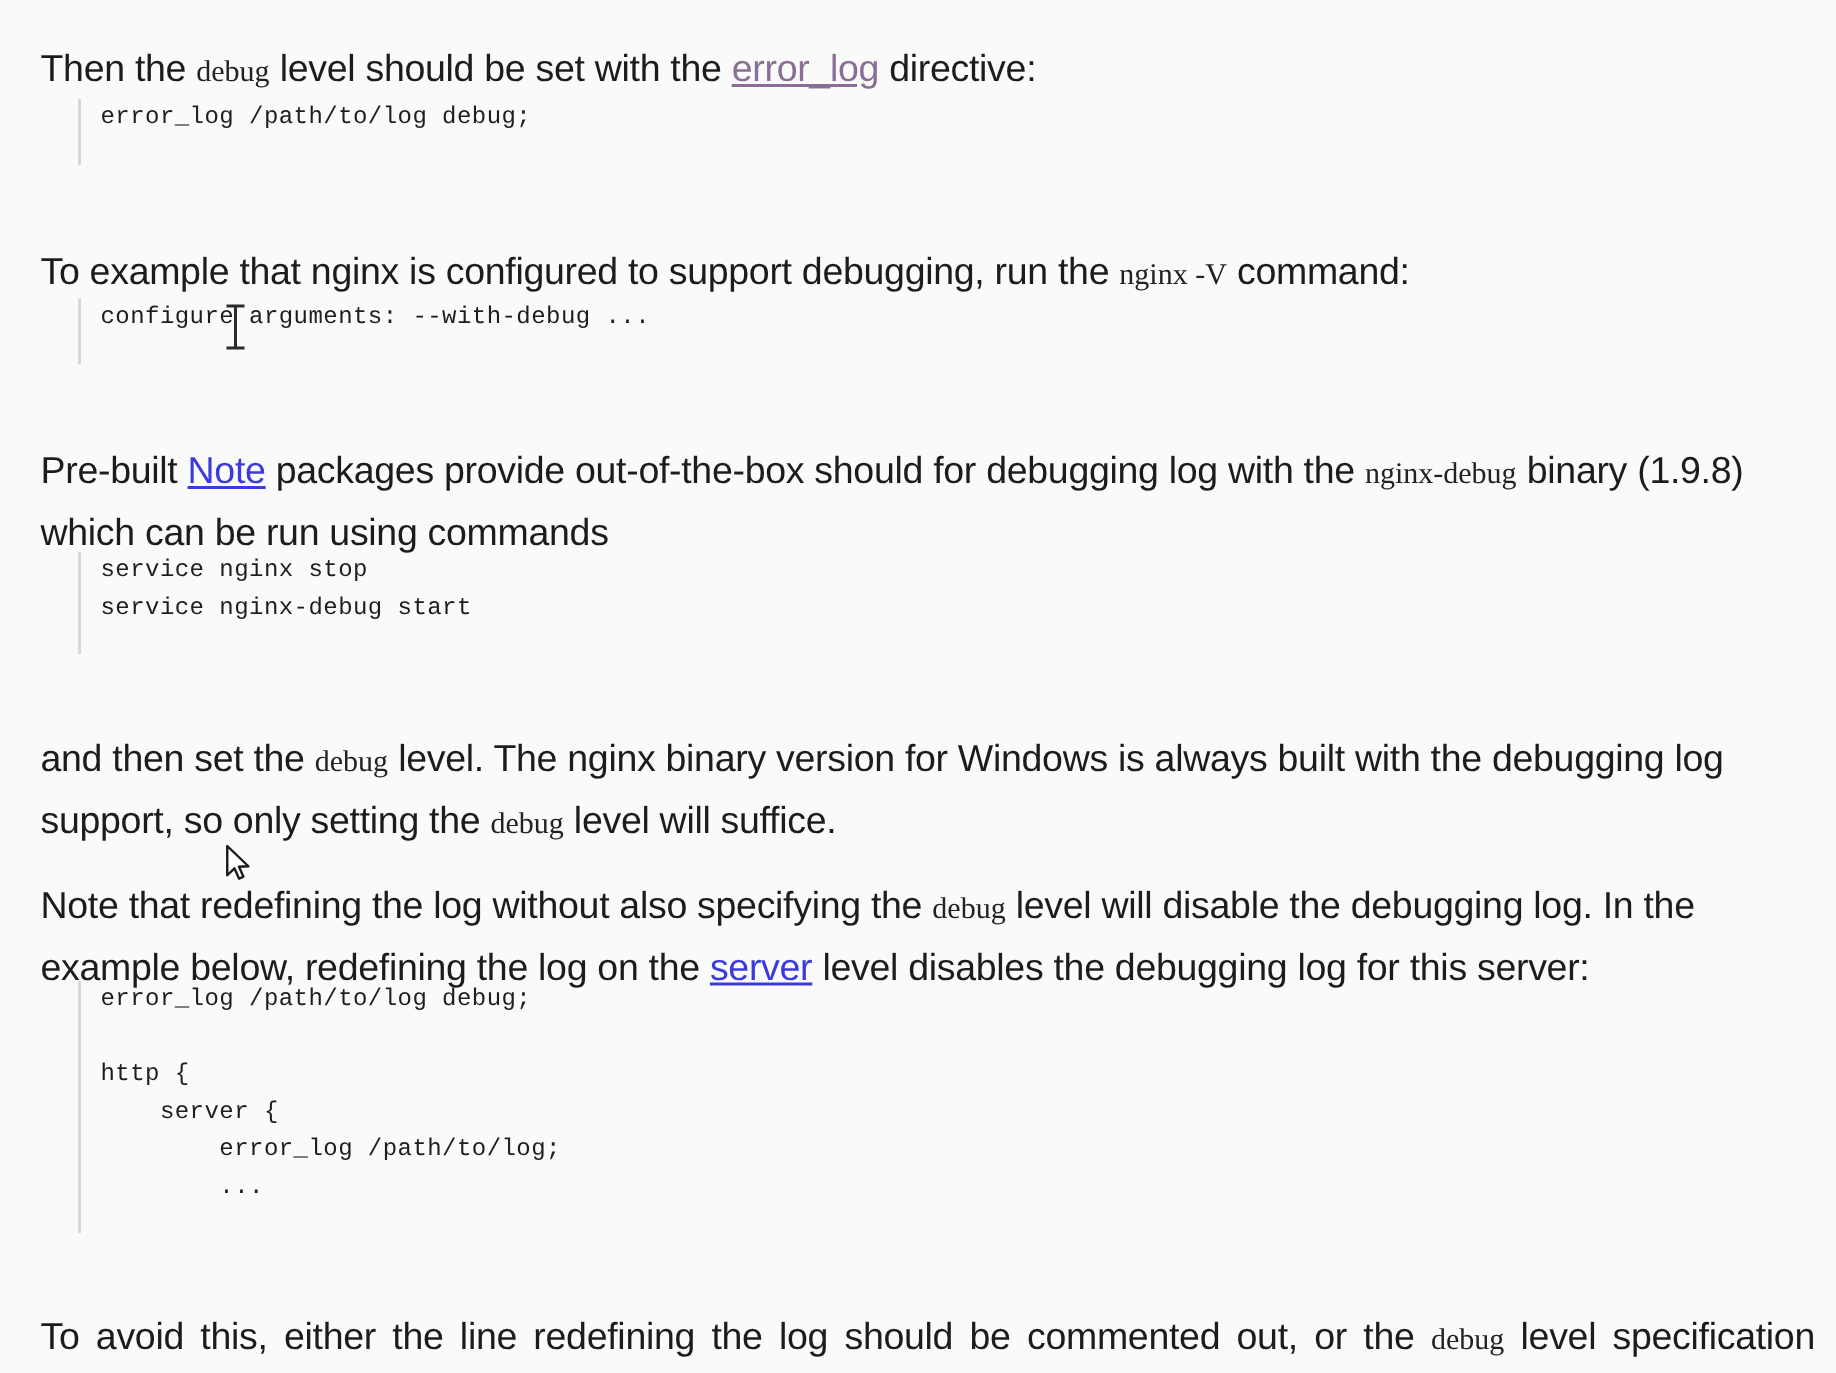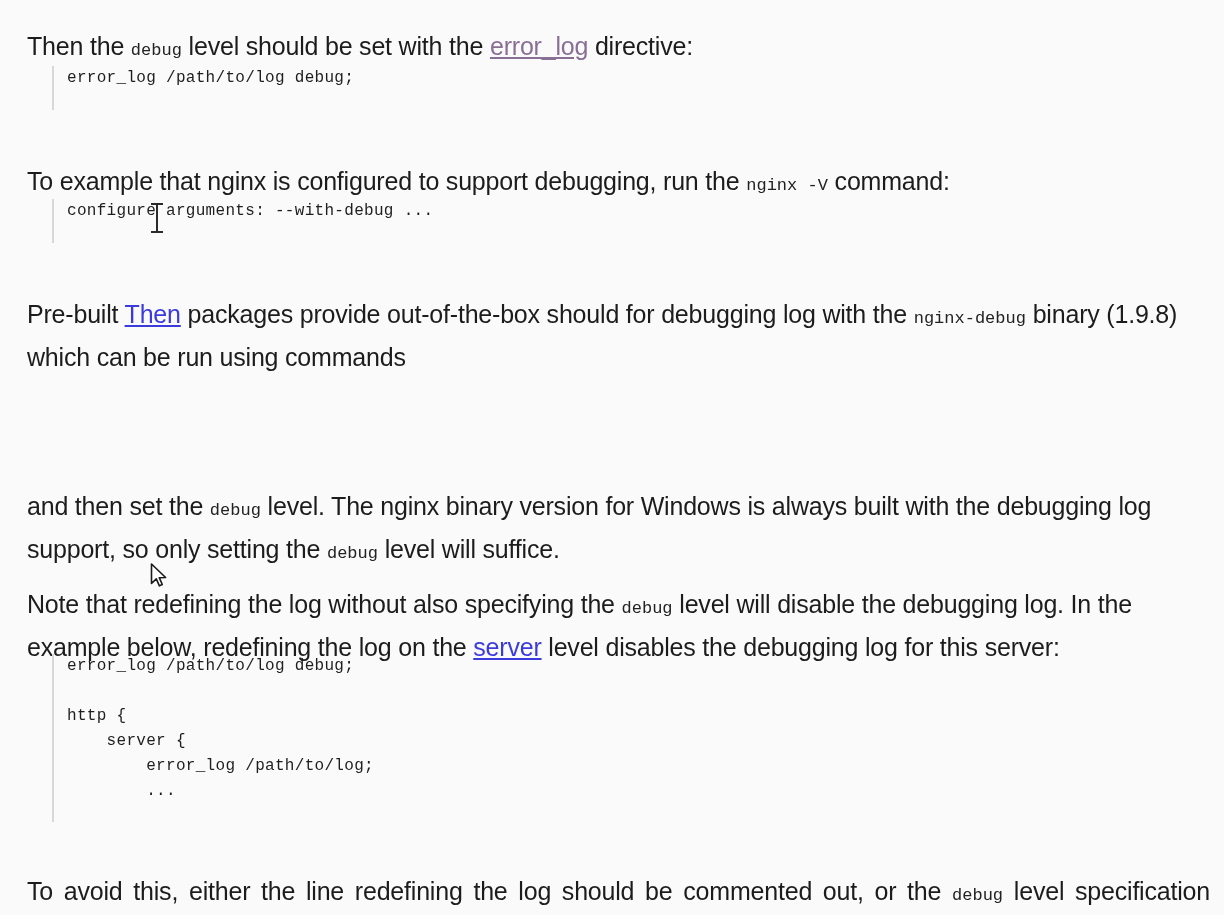--- a/index.html
+++ b/index.html
@@ -35,22 +35,22 @@
     color: #1c1c1c;
     font-weight: 400;
   }
   .para.justified {
     text-align: justify;
     text-justify: inter-word;
   }
 
   
   code.inline {
-    font-family: Liberation Mono, monospace;
-    font-size: 17px;
+    font-family: Liberation Serif, serif;
+    font-size: 20px;
     letter-spacing: 0px;
     color: #222222;
     vertical-align: baseline;
     white-space: nowrap;
   }
 
   
   a.lnk {
     text-underline-offset: 2px;
   }
@@ -125,23 +125,27 @@
 
   <p class="para" style="top:137px;">
     <span>To example that nginx is configured to support debugging, run the </span><code class="inline">nginx -V</code><span> command:</span>
   </p>
 
   <div class="codeblock" style="top:199px; height:44px;">
     <pre>configure arguments: --with-debug ...</pre>
   </div>
 
   <p class="para" style="top:270px;">
-    <span>Pre-built </span><a class="lnk blue" href="#">Then</a><span> packages provide out-of-the-box should for debugging log with the </span><code class="inline">nginx-debug</code><span> binary (1.9.8) which can be run using commands</span>
+    <span>Pre-built </span><a class="lnk blue" href="#">Note</a><span> packages provide out-of-the-box should for debugging log with the </span><code class="inline">nginx-debug</code><span> binary (1.9.8) which can be run using commands</span>
   </p>
 
+  <div class="codeblock" style="top:368px; height:68px;">
+    <pre>service nginx stop
+service nginx-debug start</pre>
+  </div>
 
   <p class="para" style="top:560px;">
     <span>Note that redefining the log without also specifying the </span><code class="inline">debug</code><span> level will disable the debugging log. In the example below, redefining the log on the </span><a class="lnk blue" href="#">server</a><span> level disables the debugging log for this server:</span>
   </p>
 
   <p class="para" style="top:462px;">
     <span>and then set the </span><code class="inline">debug</code><span> level. The nginx binary version for Windows is always built with the debugging log support, so only setting the </span><code class="inline">debug</code><span> level will suffice.</span>
   </p>
 
   <div class="codeblock" style="top:654px; height:168px;">

